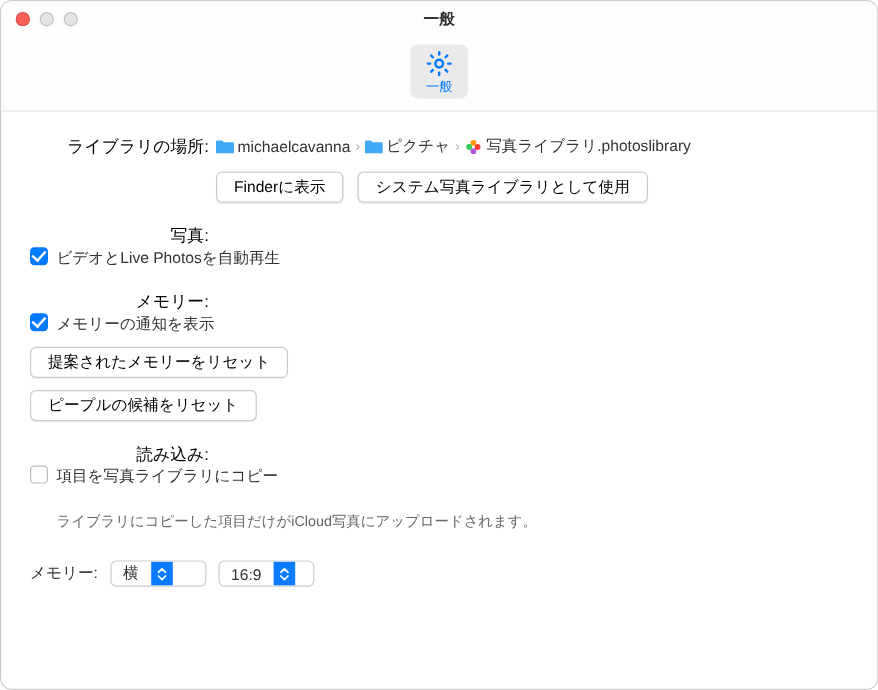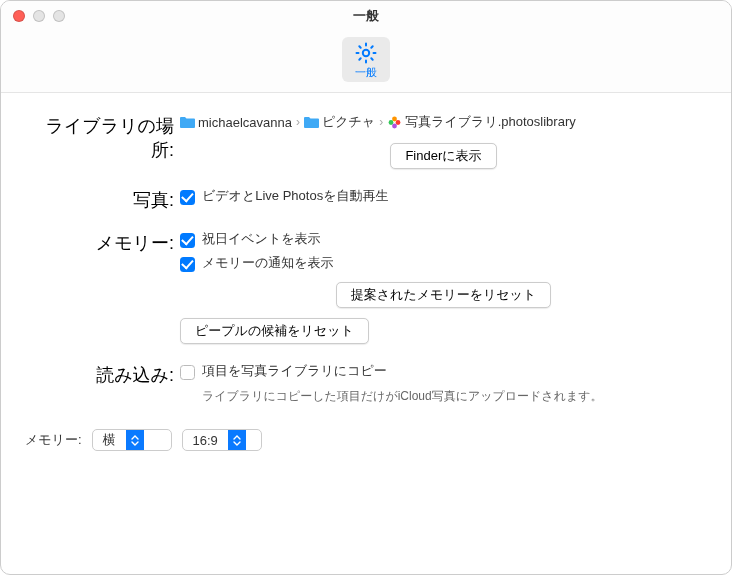--- a/index.html
+++ b/index.html
@@ -78,27 +78,27 @@
       justify-content: center;
     }
     .content {
       padding: 20px 24px 20px 24px;
     }
     .row {
       display: flex;
       align-items: flex-start;
       margin-bottom: 8px;
     }
-    .row.space-top { margin-top: 18px; }
+    .row.space-top { margin-top: 18px; flex-direction: column; }
     .label-col {
       width: 155px;
       text-align: right;
       padding-right: 6px;
       padding-top: 1px;
-      font-size: 18px;
+      font-size: 14px;
       color: #000;
     }
     .value-col {
       flex: 1;
       display: flex;
       flex-direction: column;
       gap: 6px;
     }
     .breadcrumb {
       display: flex;
@@ -138,21 +138,21 @@
       border-radius: 5px;
       padding: 3px 14px;
       font-size: 13px;
       color: #000;
       box-shadow: 0 0.5px 1px rgba(0,0,0,0.08);
       cursor: pointer;
       font-family: inherit;
     }
     .checkbox-row {
       display: flex;
-      align-items: flex-end;
+      align-items: flex-start;
       gap: 7px;
     }
     .checkbox {
       width: 15px;
       height: 15px;
       border-radius: 3.5px;
       display: flex;
       align-items: center;
       justify-content: center;
       flex-shrink: 0;
@@ -168,21 +168,21 @@
       content: "";
       width: 9px;
       height: 5px;
       border-left: 2px solid #fff;
       border-bottom: 2px solid #fff;
       transform: rotate(-48deg) translate(1px,-1px);
     }
     .note {
       font-size: 12px;
       color: #666;
-      margin-top: 2px;
+      margin-top: 14px;
       margin-left: 22px;
     }
     .select-row {
       display: flex;
       align-items: center;
       gap: 10px;
       margin-top: 6px;
     }
     .inline-label {
       text-align: right;
@@ -270,43 +270,40 @@
               <svg width="15" height="15" viewBox="0 0 15 15">
                 <circle cx="7.5" cy="4" r="2.4" fill="#ff9500"></circle>
                 <circle cx="11" cy="7.5" r="2.4" fill="#ff3b30"></circle>
                 <circle cx="7.5" cy="11" r="2.4" fill="#af52de"></circle>
                 <circle cx="4" cy="7.5" r="2.4" fill="#34c759"></circle>
               </svg>
             </span>
             <span>写真ライブラリ.photoslibrary</span>
           </span>
         </div>
-        <div class="button-row" style="margin-top:6px;justify-content:center;">
+        <div class="button-row" style="margin-top:6px;">
           <button class="mac-button">Finderに表示</button>
+          <button class="mac-button">システム写真ライブラリとして使用</button>
         </div>
       </div>
     </div>
 
     <div class="row space-top">
       <div class="label-col">写真:</div>
       <div class="value-col">
         <div class="checkbox-row">
           <div class="checkbox checked"></div>
           <span>ビデオとLive Photosを自動再生</span>
         </div>
       </div>
     </div>
 
     <div class="row space-top">
       <div class="label-col">メモリー:</div>
       <div class="value-col">
-        <div class="checkbox-row">
-          <div class="checkbox checked"></div>
-          <span>祝日イベントを表示</span>
-        </div>
         <div class="checkbox-row">
           <div class="checkbox checked"></div>
           <span>メモリーの通知を表示</span>
         </div>
         <div class="button-row" style="margin-top:4px;justify-content:center;">
           <button class="mac-button">提案されたメモリーをリセット</button>
         </div>
         <div class="button-row" style="margin-top:4px;">
           <button class="mac-button">ピープルの候補をリセット</button>
         </div>

